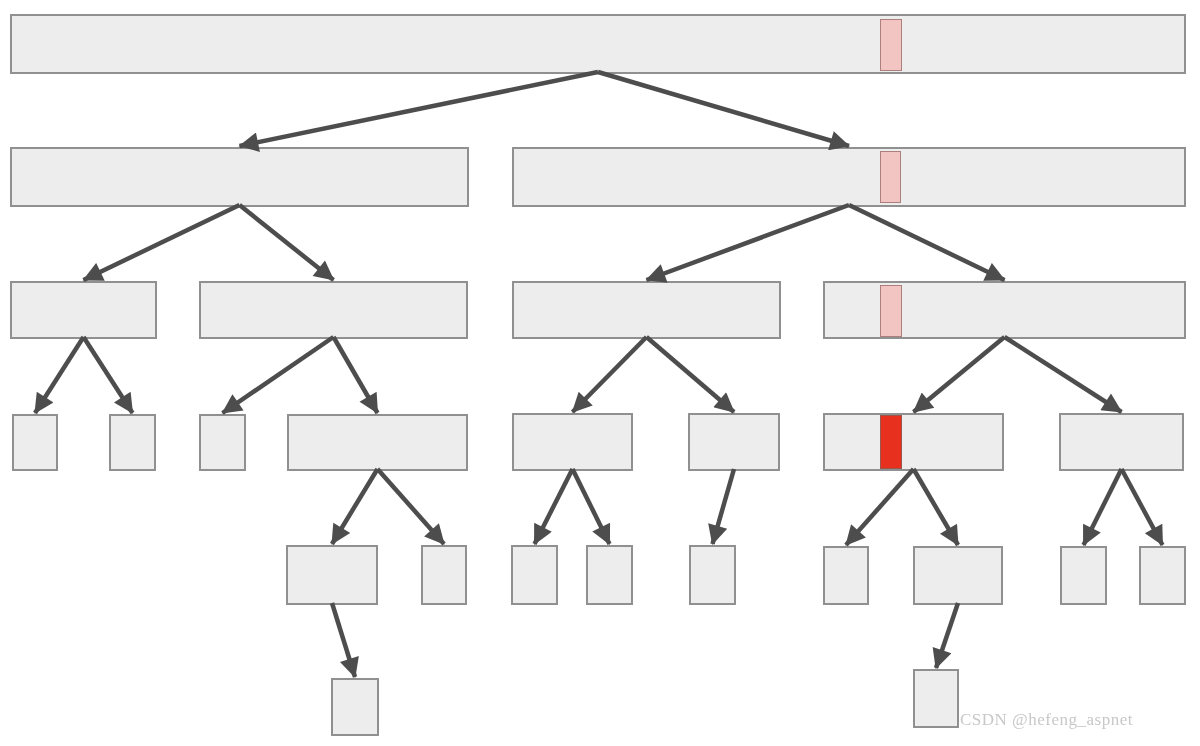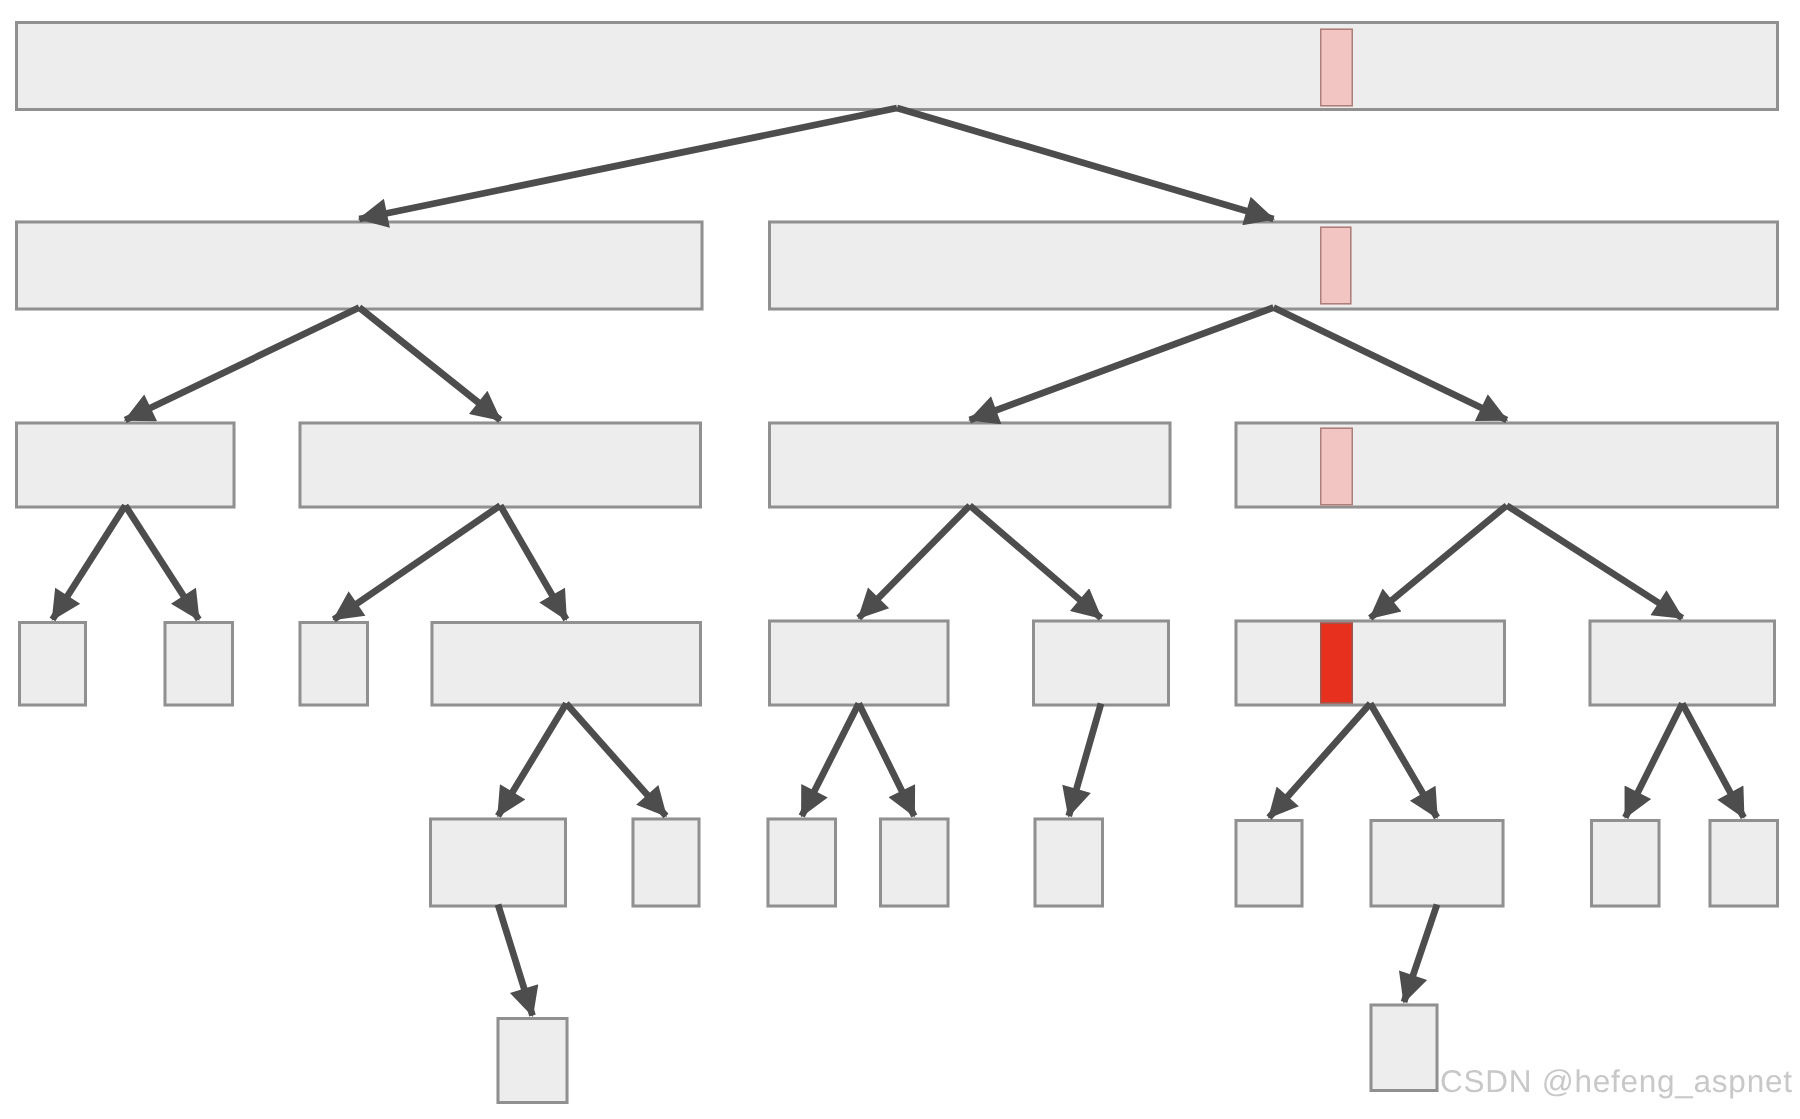--- a/index.html
+++ b/index.html
@@ -36,23 +36,24 @@
     position: absolute;
     left: 0;
     top: 0;
     width: 1200px;
     height: 746px;
     z-index: 1;
   }
   .watermark {
     position: absolute;
     z-index: 6;
-    font-size: 21px;
+    font-size: 17px;
     letter-spacing: 0.5px;
     white-space: nowrap;
+    font-family: Liberation Serif, serif;
   }
 </style>
 </head>
 <body>
 
 <div class="canvas">
   <div id="nodes">
       <div class="node" style="left: 10px; top: 14px; width: 1176px; height: 60px; background: rgb(237, 237, 237); border: 2px solid rgb(144, 144, 144);">
         <div class="hl" style="left: 868px; top: 3px; width: 22px; height: 52px; background: rgb(242, 197, 194); border: 1.5px solid rgb(171, 127, 124);"></div>
       </div>

